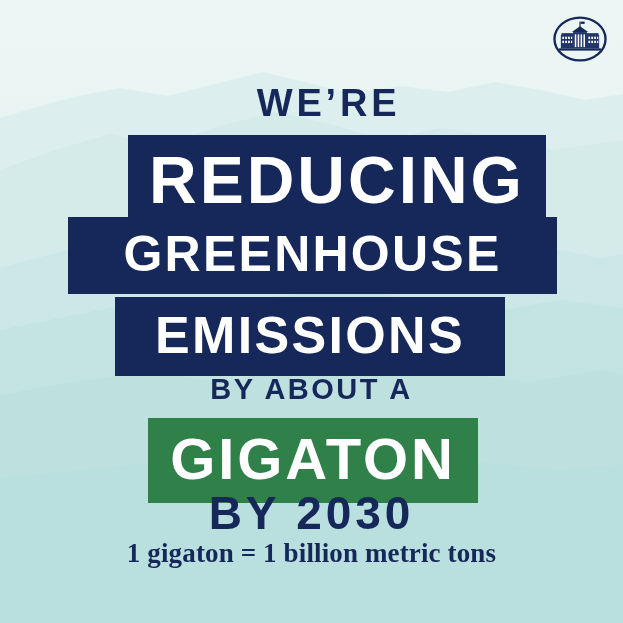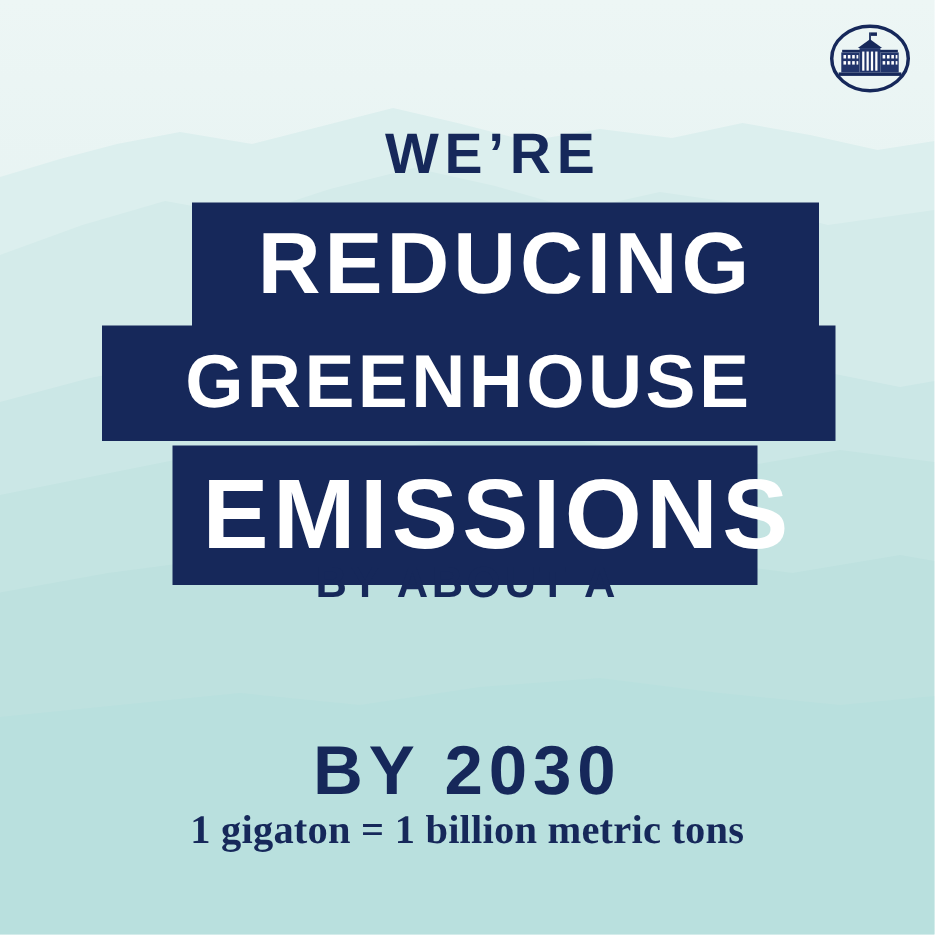--- a/index.html
+++ b/index.html
@@ -60,23 +60,23 @@
   .block {
     color: #ffffff;
     padding: 12px 20px 15px 20px;
     box-sizing: border-box;
   }
   .navy-block { background: #16285a; }
   .green-block { background: #2f8049; }
 
   
   .l-were     { position: absolute; top: 84px;  left: 0; right: 0; font-size: 38px; letter-spacing: 0.10em; margin-left: 34px; }
-  .l-reducing { position: absolute; top: 135px; left: 128px; width: 418px; font-size: 58px; letter-spacing: 0.045em; }
+  .l-reducing { position: absolute; top: 135px; left: 128px; width: 418px; font-size: 66px; letter-spacing: 0.045em; }
   .l-green    { position: absolute; top: 217px; left: 68px;  width: 489px; font-size: 50px; letter-spacing: 0.045em; }
-  .l-emiss    { position: absolute; top: 297px; left: 115px; width: 390px; font-size: 66px; letter-spacing: 0.045em; }
+  .l-emiss    { position: absolute; top: 297px; left: 115px; width: 390px; font-size: 52px; letter-spacing: 0.045em; }
   .l-byabout  { position: absolute; top: 375px; left: 0; right: 0; font-size: 29px; letter-spacing: 0.085em; }
   .l-gigaton  { position: absolute; top: 418px; left: 148px; width: 330px; font-size: 58px; letter-spacing: 0.05em; }
   .l-by2030   { position: absolute; top: 490px; left: 0; right: 0; font-size: 46px; letter-spacing: 0.085em; }
 
   .footnote {
     position: absolute;
     top: 538px;
     left: 0; right: 0;
     text-align: center;
     font-family: "Liberation Serif", serif;
@@ -160,19 +160,20 @@
     <div class="line plain l-were">WE’RE</div>
 
     <div class="line block navy-block l-reducing">REDUCING</div>
 
     <div class="line block navy-block l-green">GREENHOUSE</div>
 
     <div class="line block navy-block l-emiss">EMISSIONS</div>
 
     <div class="line plain l-byabout">BY ABOUT A</div>
 
+    <div class="line block green-block l-gigaton">GIGATON</div>
 
     <div class="line plain l-by2030">BY 2030</div>
 
     <div class="footnote">1 gigaton = 1 billion metric tons</div>
 
   </div>
 </div>
 
 </body></html>

